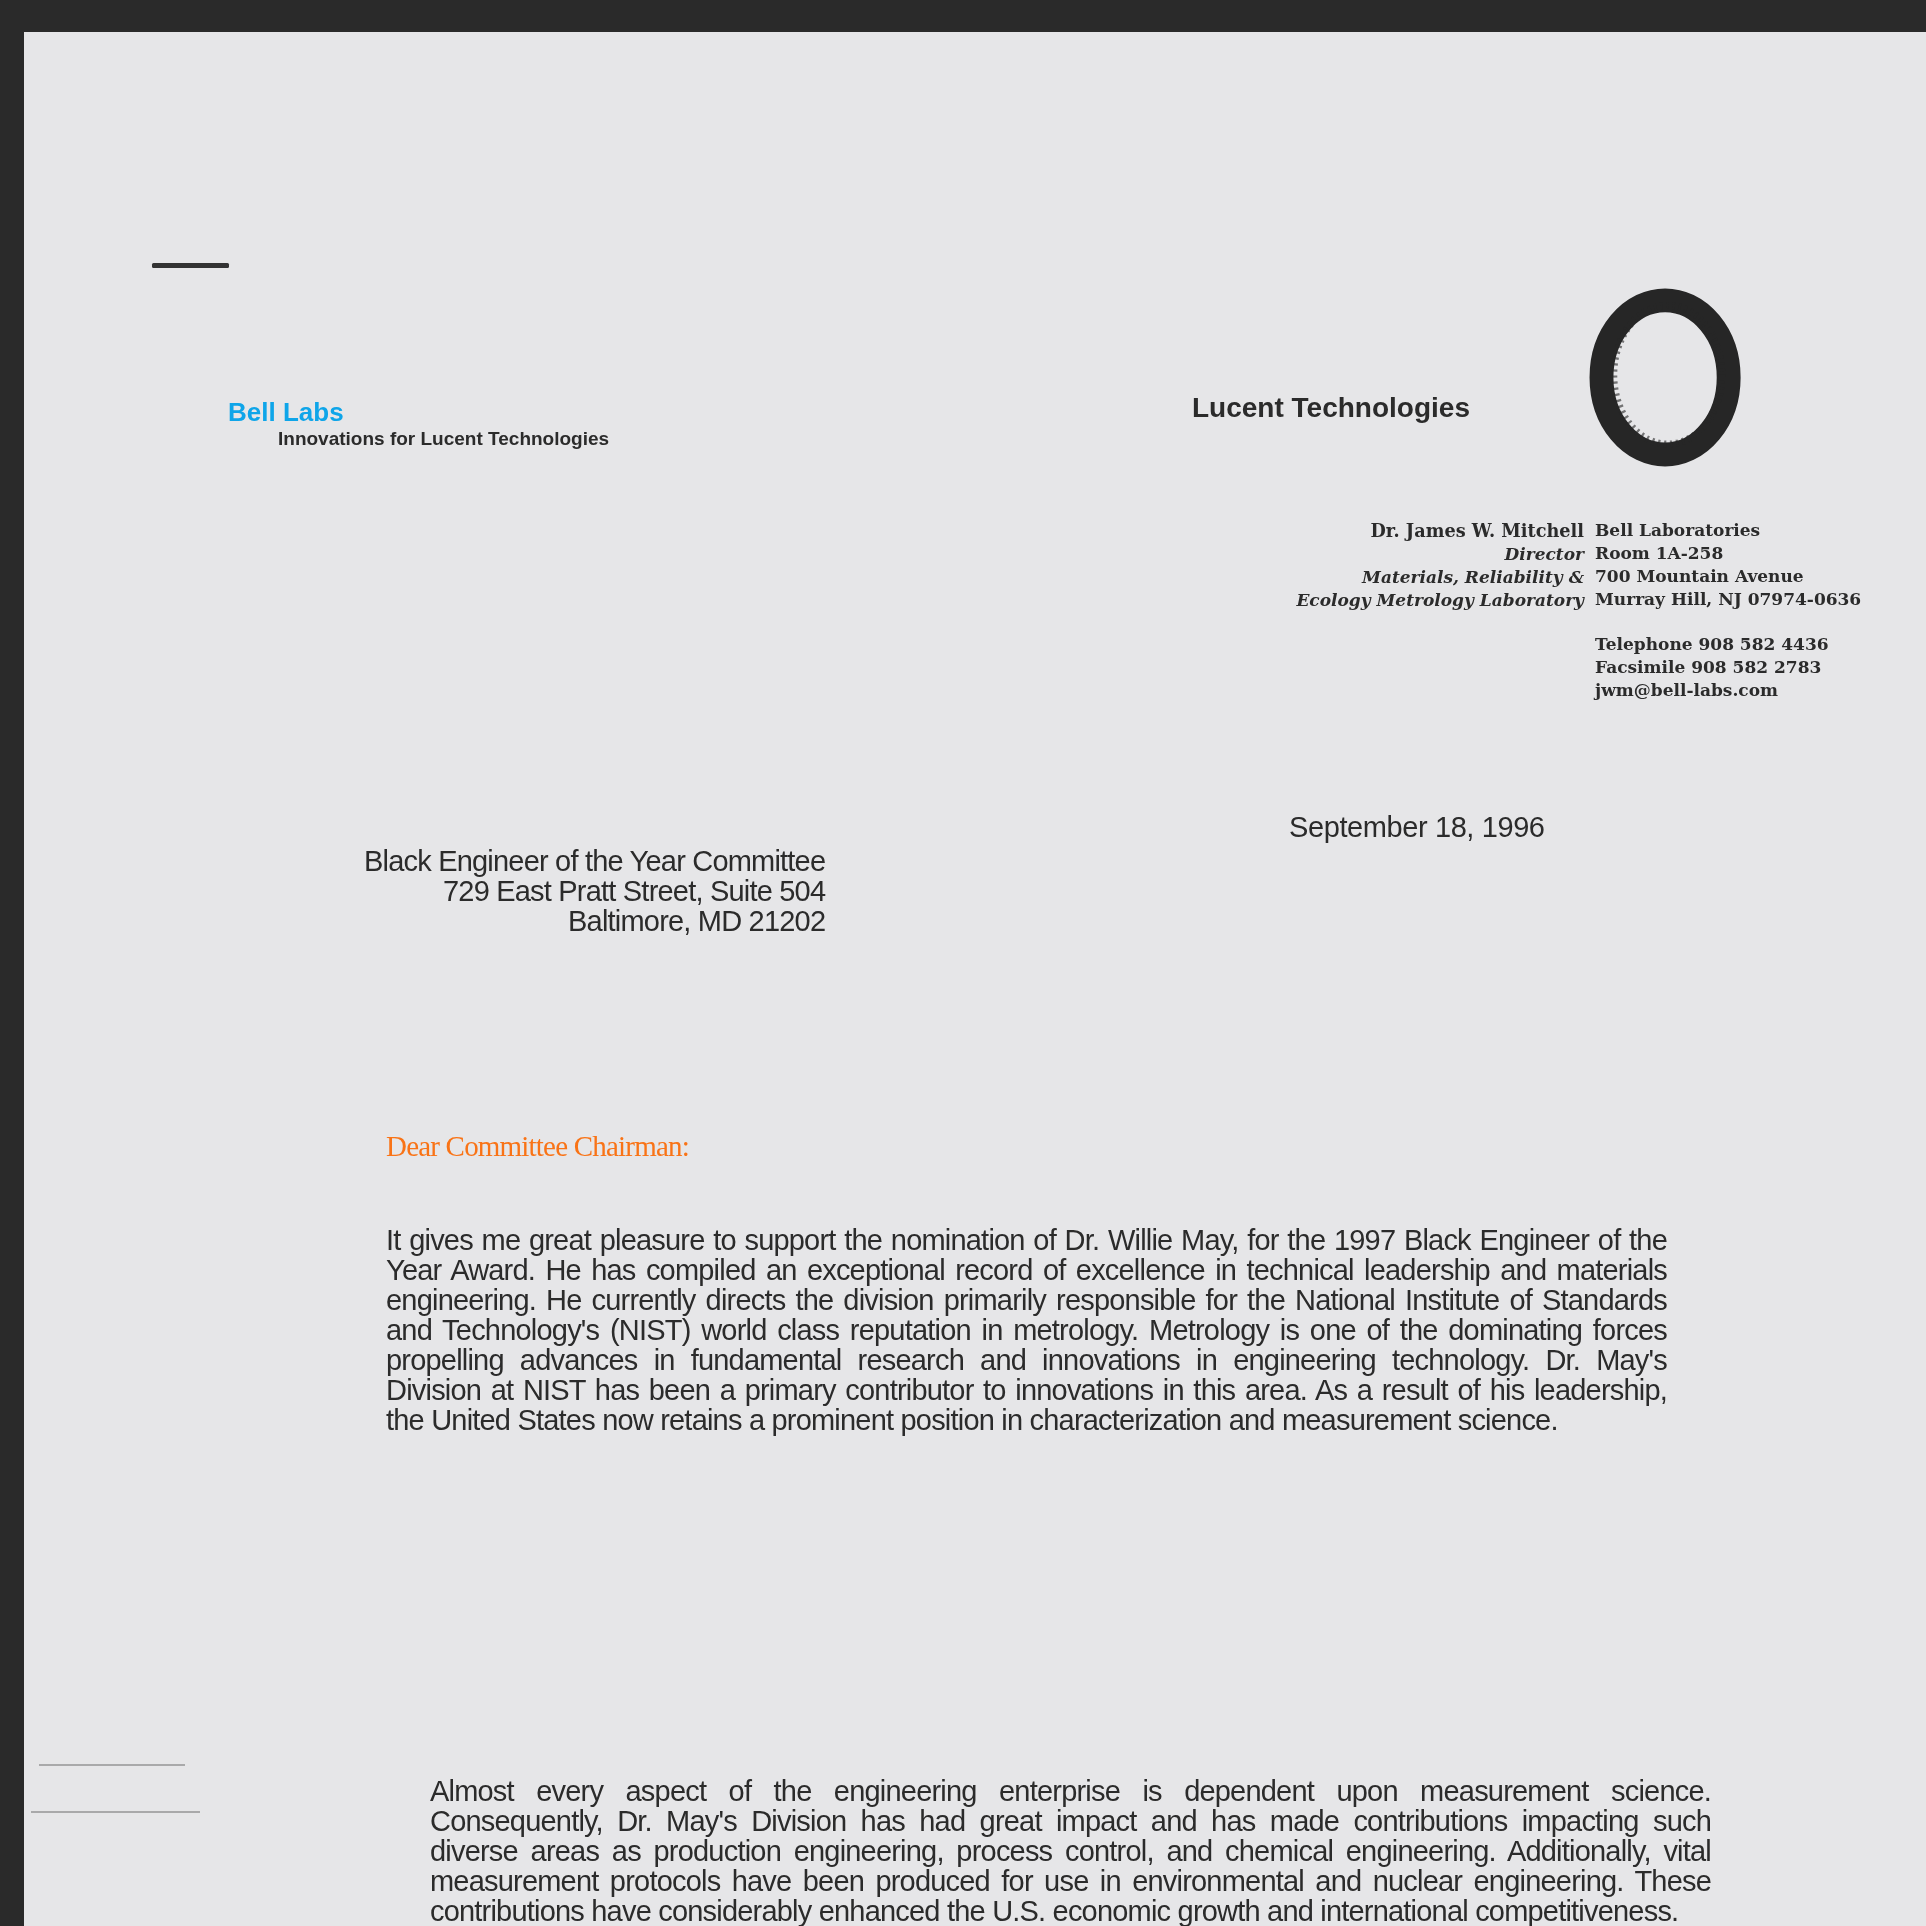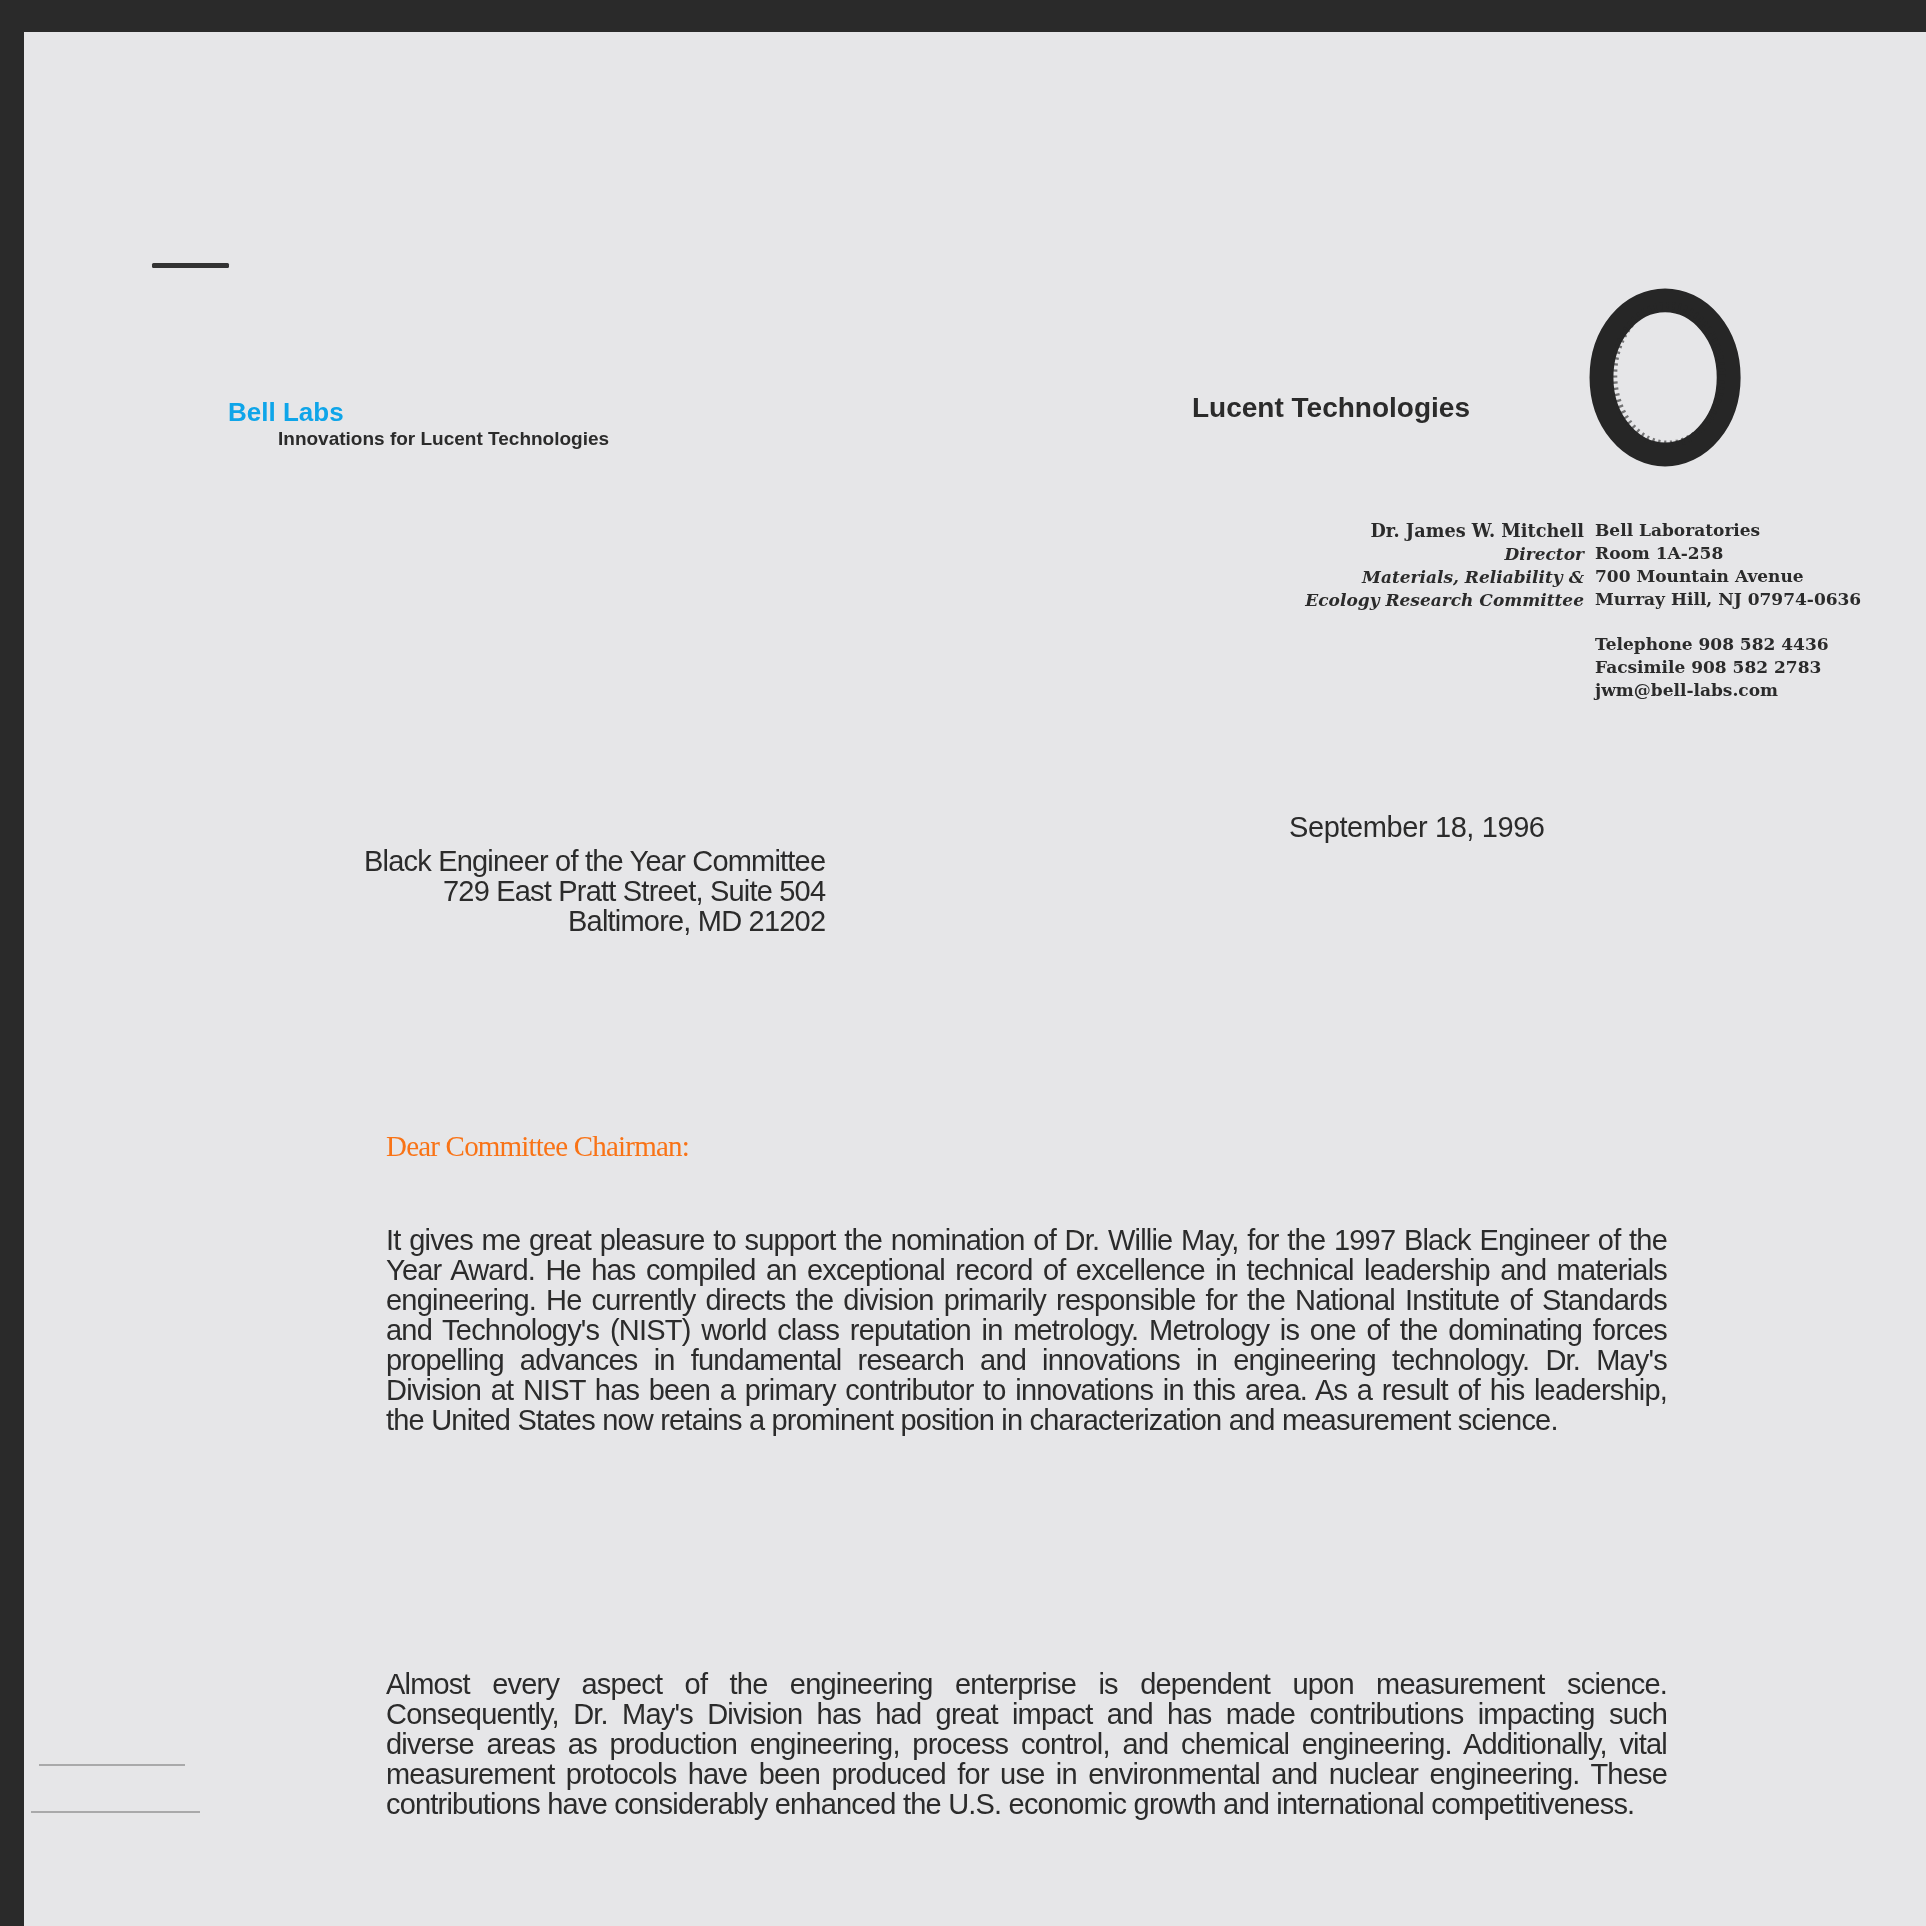--- a/index.html
+++ b/index.html
@@ -84,21 +84,21 @@
     font-size: 29px; color: #f97316; letter-spacing: -0.8px; font-family: Liberation Serif, serif;
   }
   .body-para {
     left: 386px; width: 1281px;
     font-size: 29px; line-height: 30px;
     color: #2b2b2b; text-align: justify;
     letter-spacing: -0.8px;
     font-weight: 500;
   }
   .p1 { top: 1225px; }
-  .p2 { top: 1669px; }
+  .p2 { top: 1776px; margin-left: 44px; }
 
   
   .smudge { background: #777; height: 1.9px; opacity: 0.55; }
 </style>
 </head>
 <body>
 
 <div class="paper"></div>
 
 <div class="abs dash-mark"></div>
@@ -111,21 +111,21 @@
   <svg width="162" height="185" viewBox="0 0 420 480">
     <ellipse cx="205" cy="245" rx="165" ry="200" fill="none" stroke="#262626" stroke-width="62"></ellipse>
     <ellipse cx="212" cy="238" rx="140" ry="180" fill="none" stroke="#262626" stroke-width="18" stroke-dasharray="6 10" opacity="0.6"></ellipse>
   </svg>
 </div>
 
 <div class="abs sender">
   <div class="name">Dr. James W. Mitchell</div>
   <div class="line">Director</div>
   <div class="line">Materials, Reliability &amp;</div>
-  <div class="line">Ecology Research Committee</div>
+  <div class="line">Ecology Metrology Laboratory</div>
 </div>
 
 <div class="abs addr">
   <div class="line">Bell Laboratories</div>
   <div class="line">Room 1A-258</div>
   <div class="line">700 Mountain Avenue</div>
   <div class="line">Murray Hill, NJ  07974-0636</div>
   <div class="gap"></div>
   <div class="line">Telephone 908 582 4436</div>
   <div class="line">Facsimile 908 582 2783</div>

